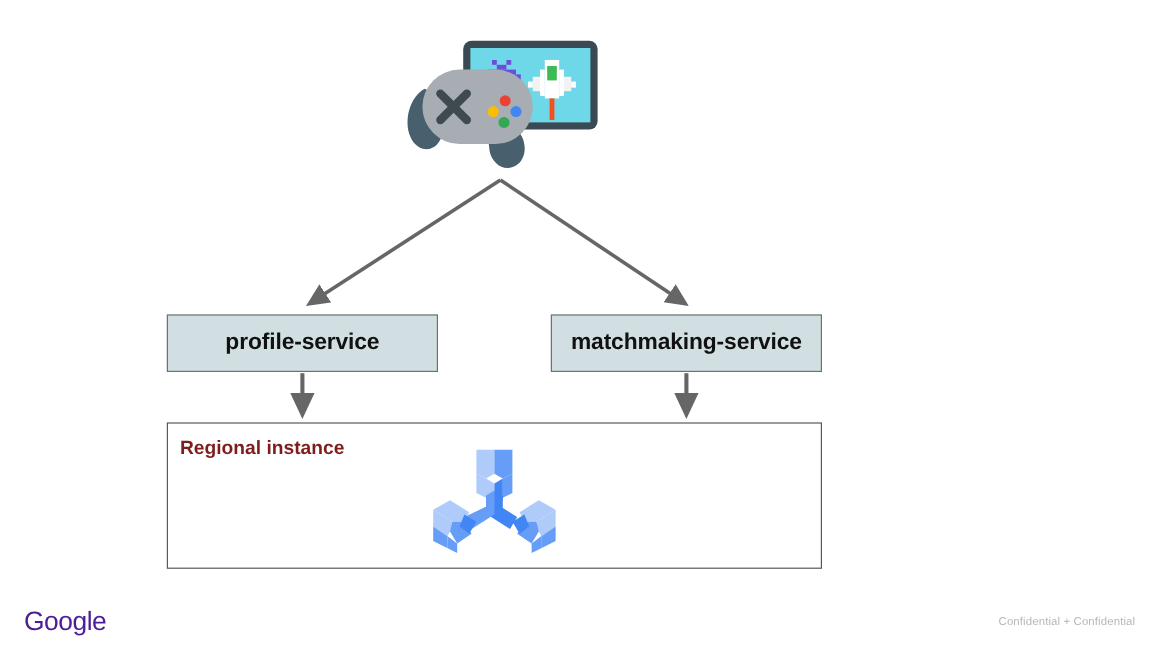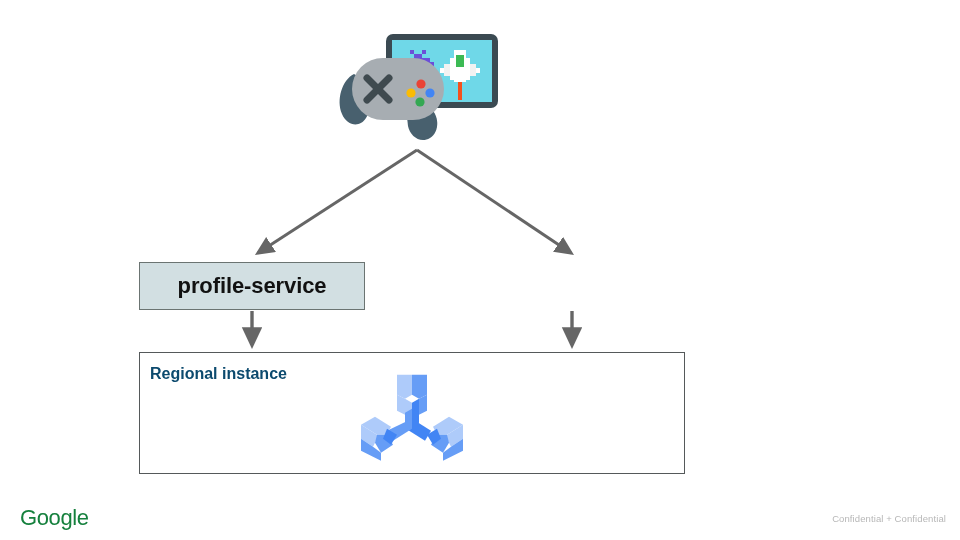--- a/index.html
+++ b/index.html
@@ -45,21 +45,21 @@
   .svc-box {
     position: absolute;
     box-sizing: border-box;
     background: #d2dfe2;
     border: 1.5px solid #6b7472;
     display: flex;
     align-items: center;
     justify-content: center;
   }
   .svc-box .svc-label {
-    font-size: 22px;
+    font-size: 19px;
     font-weight: bold;
     color: #111111;
     letter-spacing: -0.1px;
     white-space: nowrap;
   }
   #svc-profile {
     left: 139px;
     top: 262px;
     width: 226px;
     height: 48px;
@@ -81,38 +81,38 @@
     box-sizing: border-box;
     background: #ffffff;
     border: 1.5px solid #55595a;
   }
   .region-title {
     position: absolute;
     left: 10px;
     top: 12px;
     font-size: 16px;
     font-weight: bold;
-    color: #0c4a6e;
+    color: #7f1d1d;
   }
   .region-logo {
     position: absolute;
     left: 50%;
     top: 50%;
     transform: translate(-50%, -46%);
     width: 118px;
     height: 96px;
   }
 
   
   .google-wordmark {
     position: absolute;
     left: 20px;
     top: 505px;
     font-size: 22px;
-    color: #15803d;
+    color: #4c1d95;
     font-family: "Liberation Sans", sans-serif;
     letter-spacing: -0.4px;
   }
   .footer-note {
     position: absolute;
     right: 14px;
     top: 513px;
     font-size: 9.5px;
     color: #b7b7b7;
     letter-spacing: 0.1px;
@@ -188,20 +188,23 @@
       <circle cx="75" cy="65" r="4.6" fill="#fbbc04"></circle>
       <circle cx="94" cy="65" r="4.6" fill="#4285f4"></circle>
       <circle cx="84" cy="74" r="4.6" fill="#34a853"></circle>
     </svg>
   </div>
 
   <div class="svc-box" id="svc-profile">
     <span class="svc-label">profile-service</span>
   </div>
 
+  <div class="svc-box" id="svc-matchmaking">
+    <span class="svc-label">matchmaking-service</span>
+  </div>
 
   <div class="region-box">
     <div class="region-title">Regional instance</div>
 
     <div class="region-logo">
       <svg viewBox="0 0 118 96" width="118" height="96">
 
         <g>
           <path fill="#aecbfa" d="M44 6 L59 6 L59 26 L52 30 L44 26 Z"></path>
           <path fill="#669df6" d="M59 6 L74 6 L74 26 L66 30 L59 26 Z"></path>

